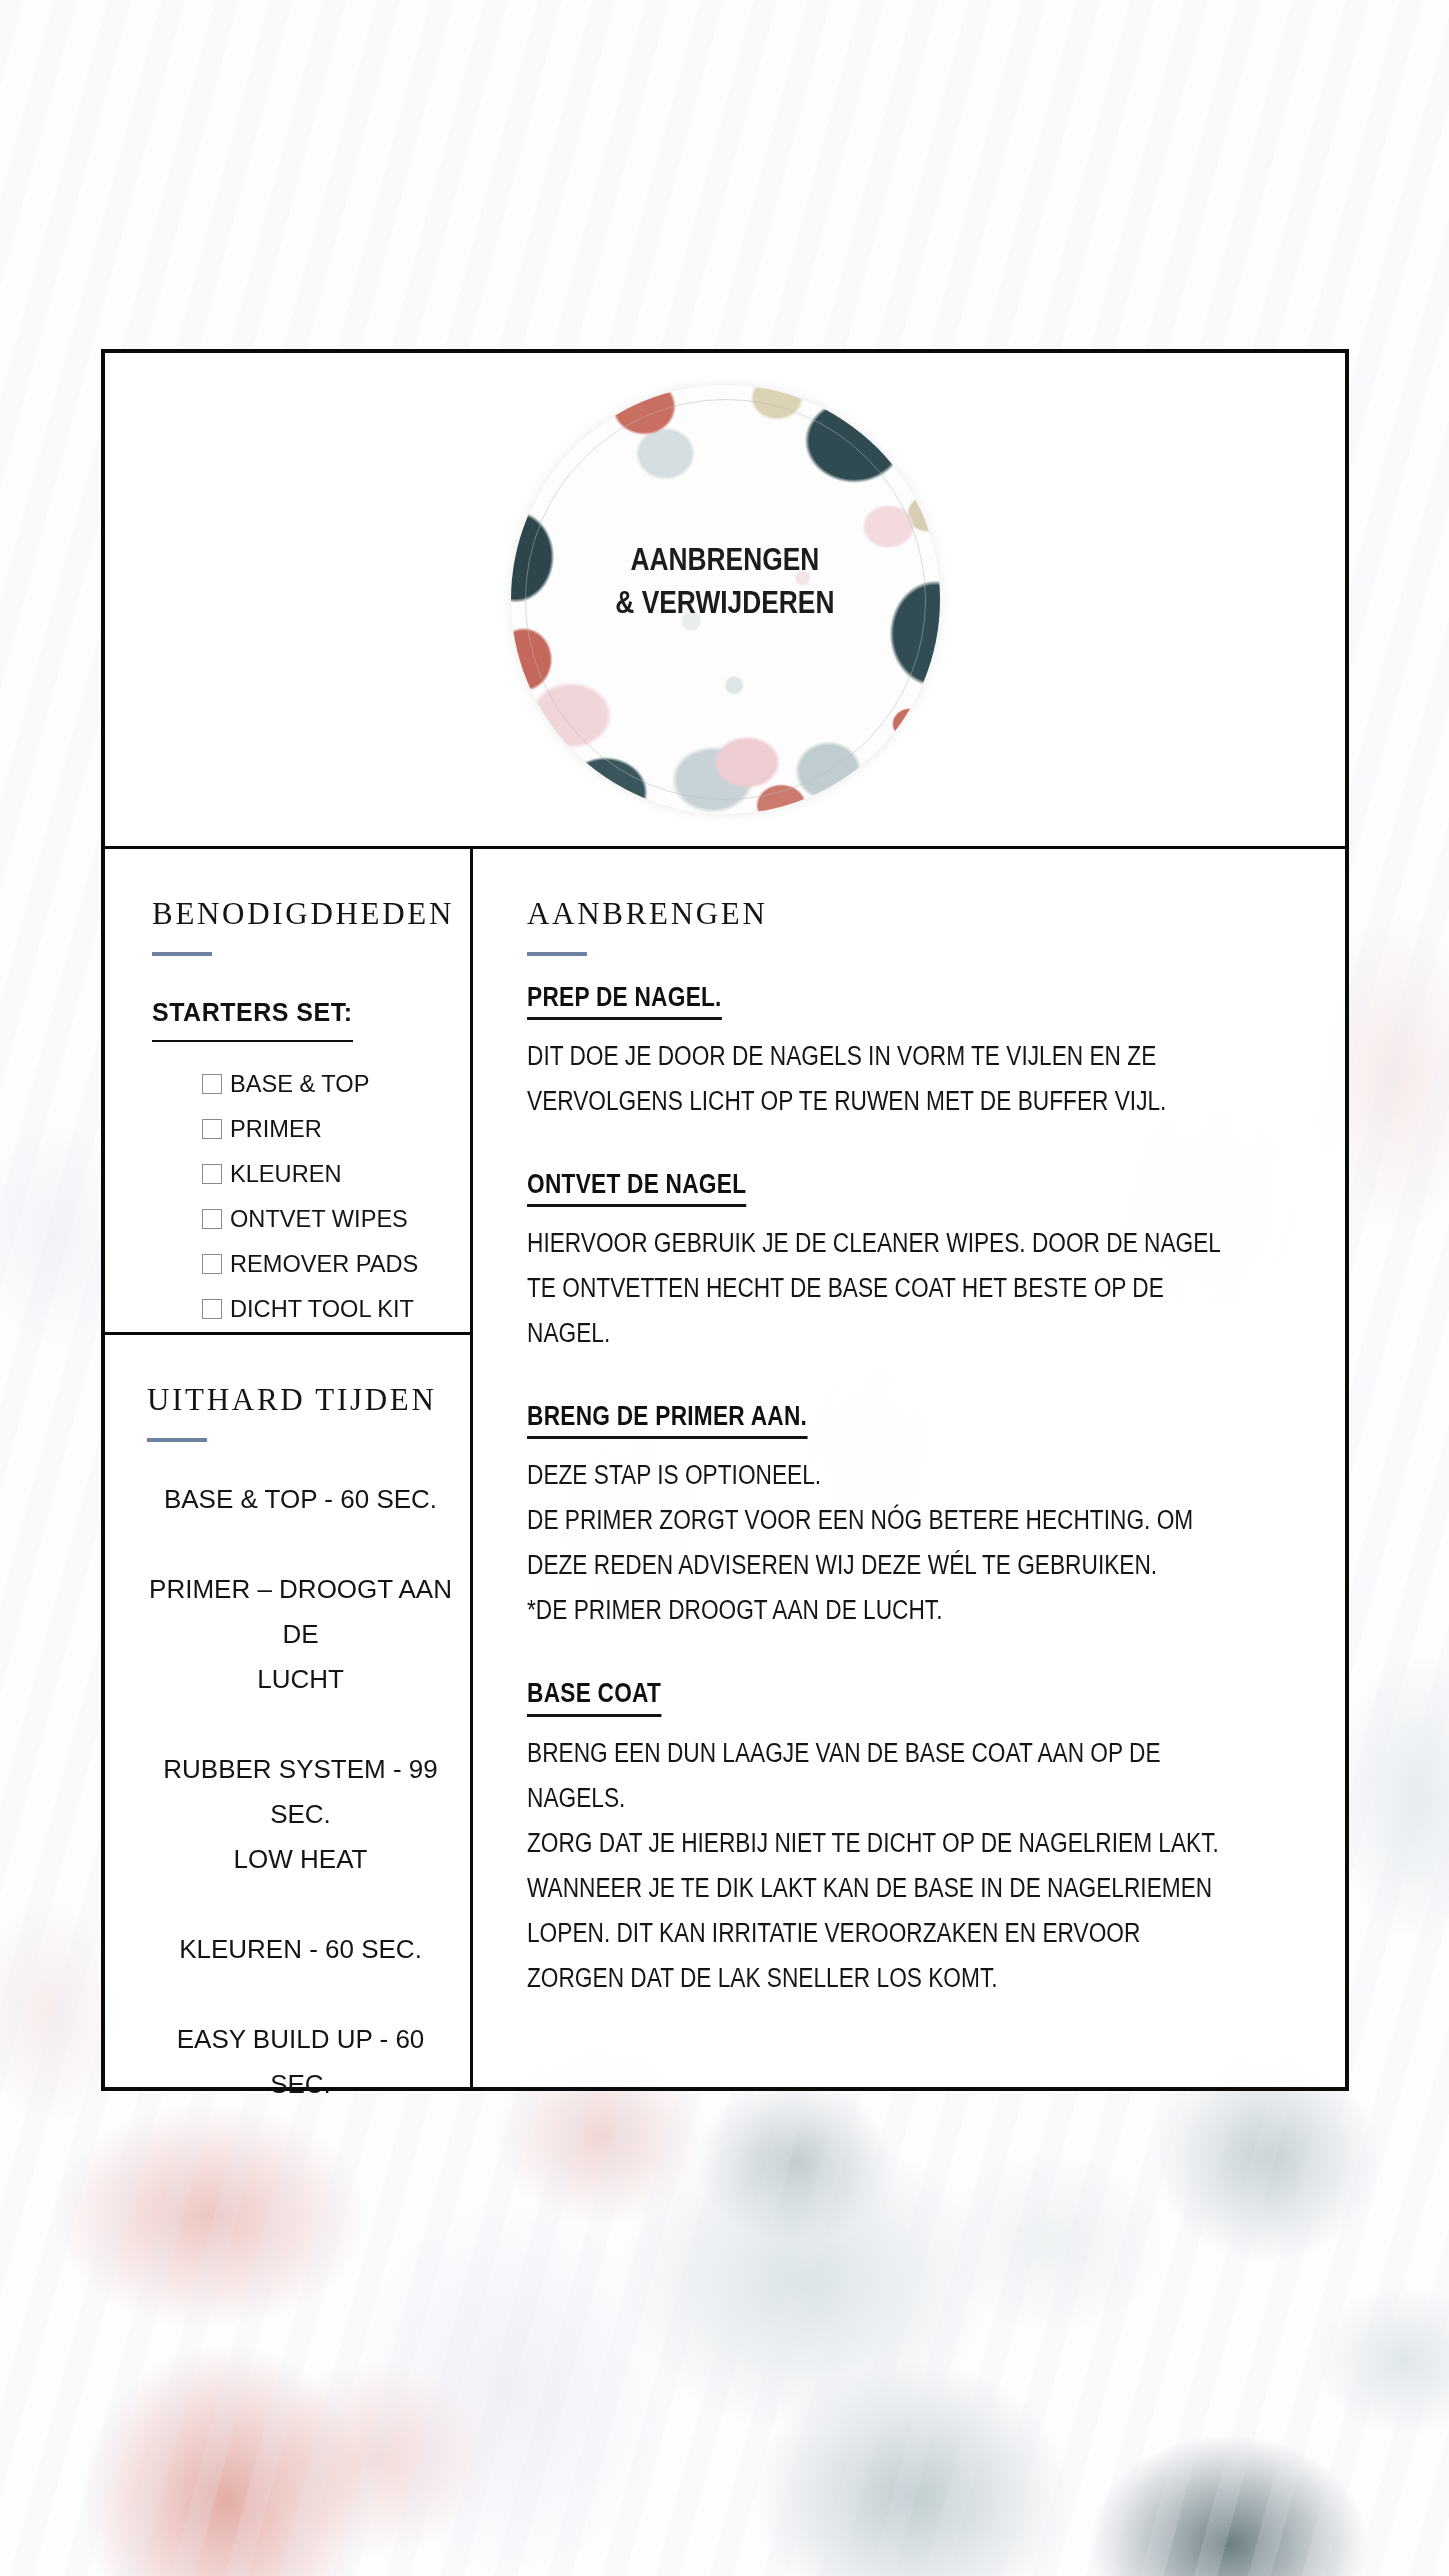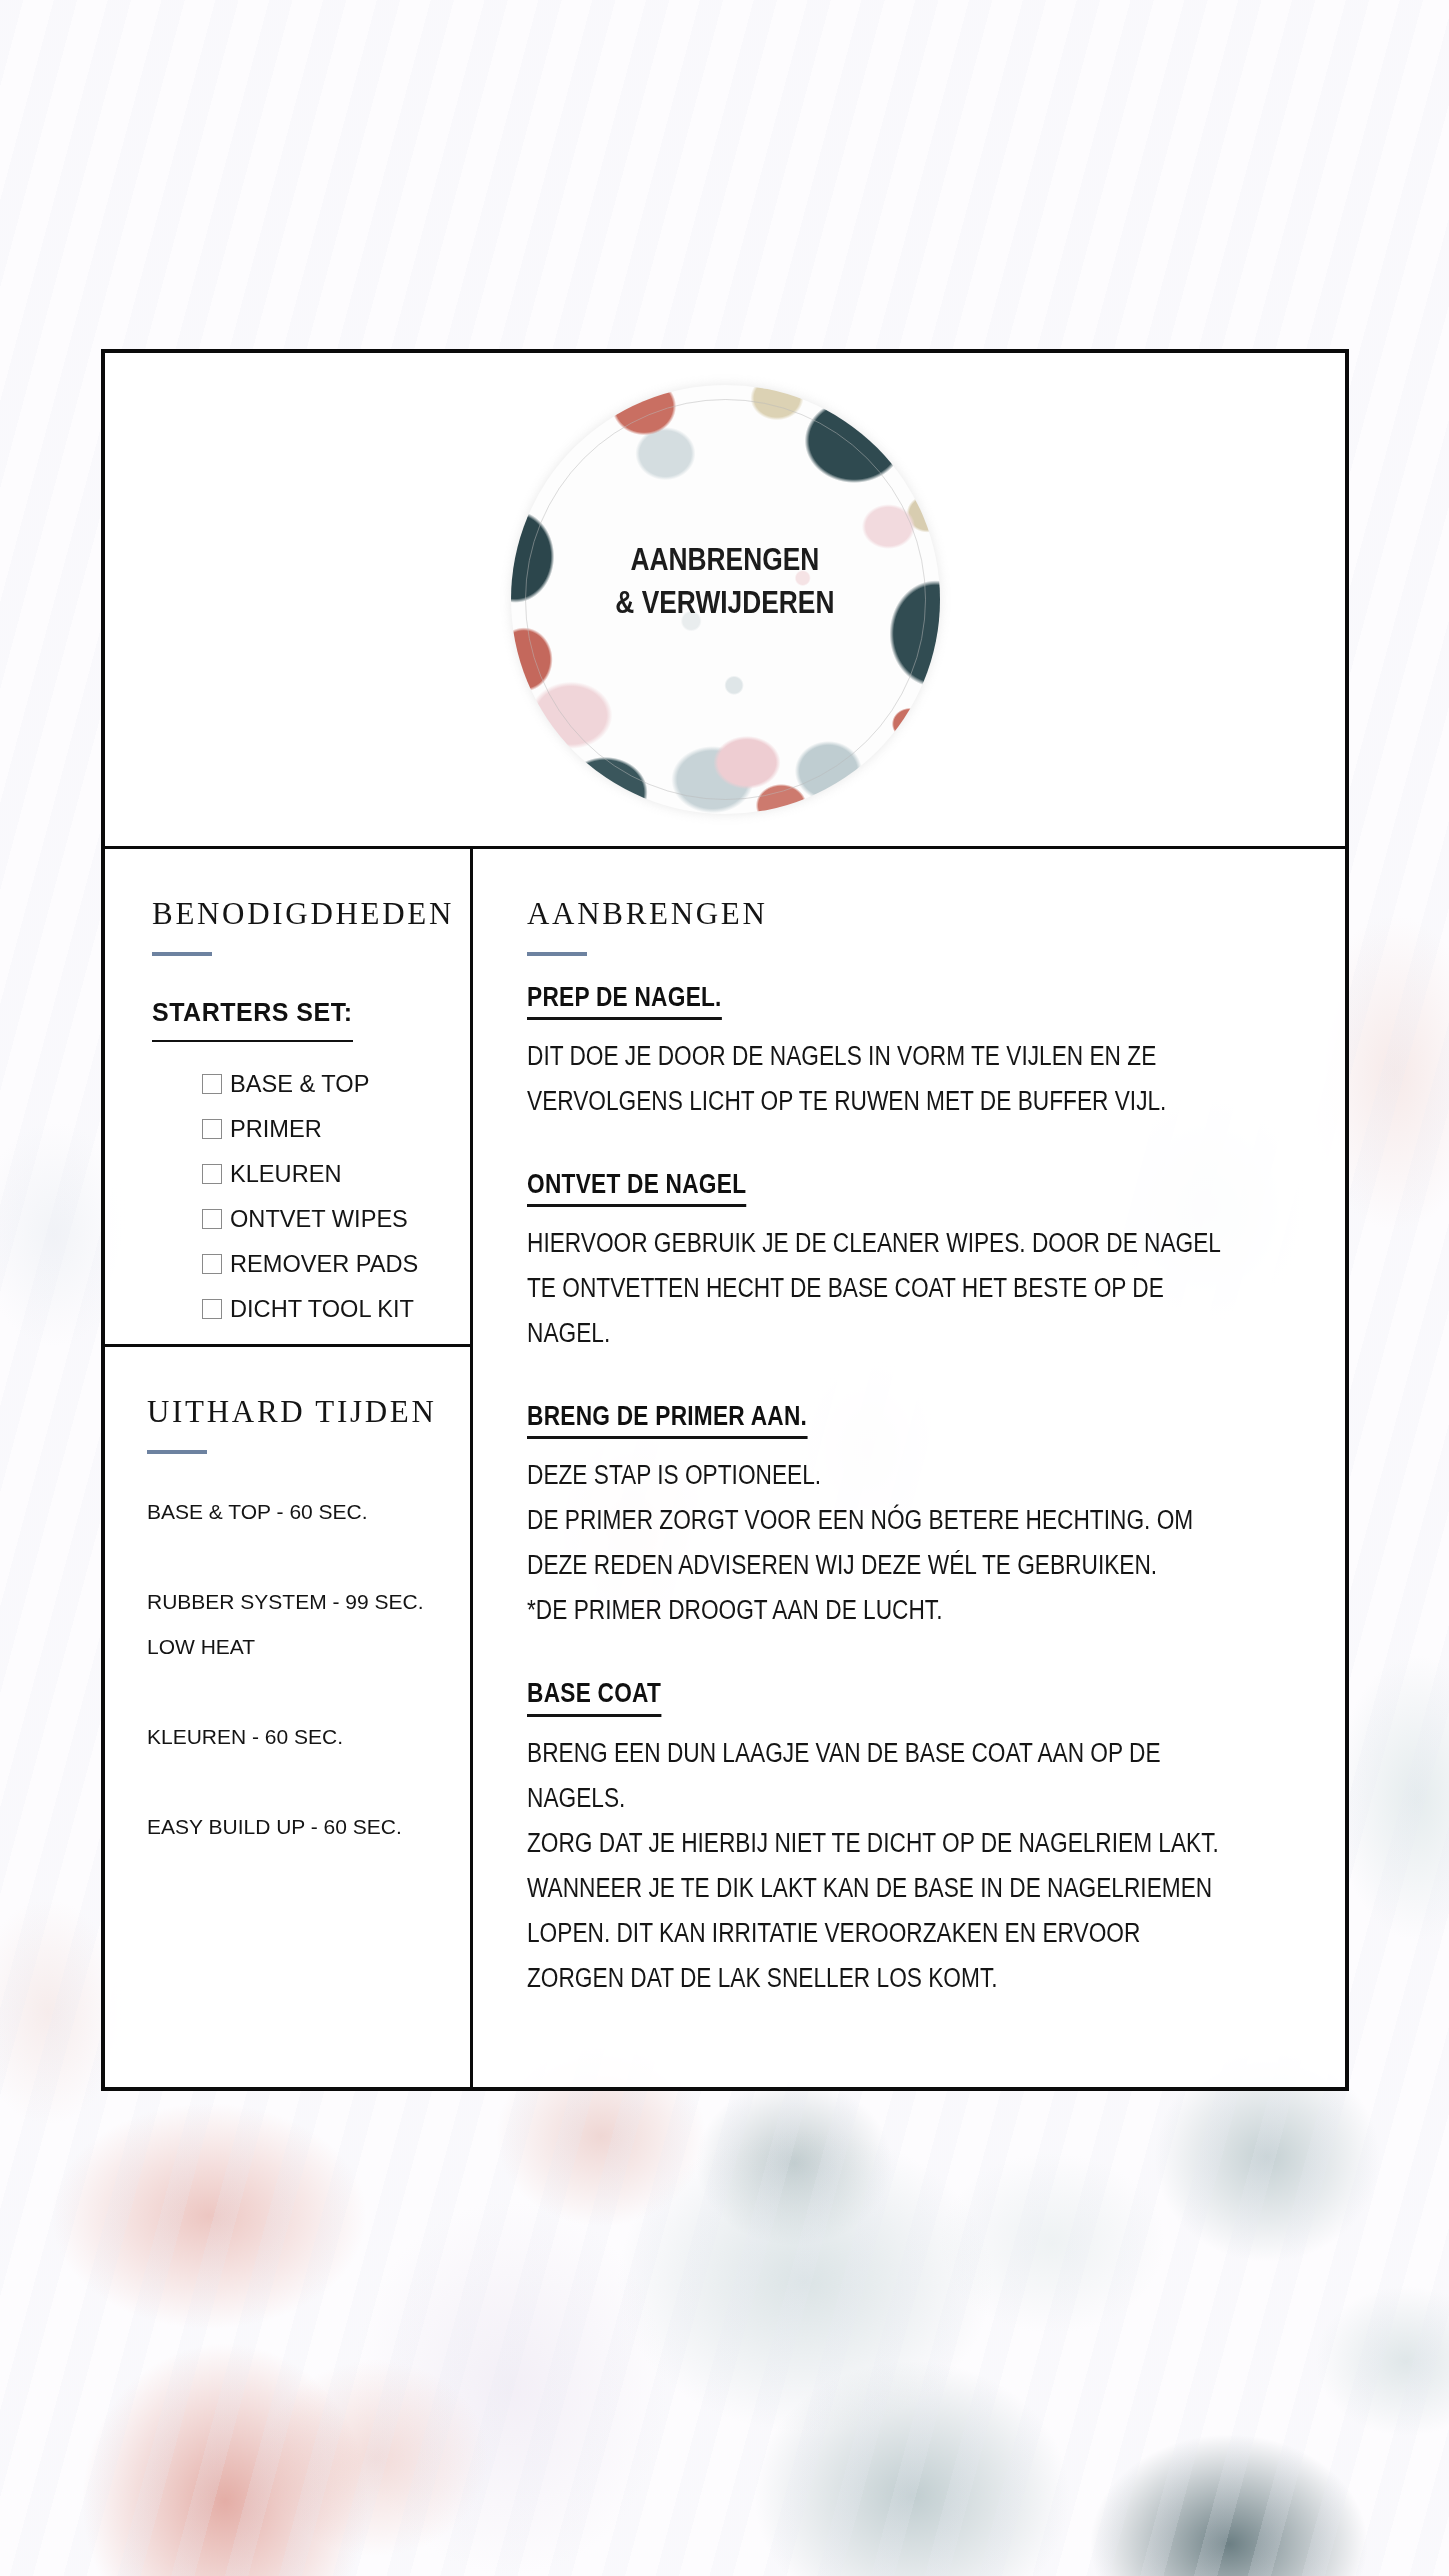--- a/index.html
+++ b/index.html
@@ -113,22 +113,23 @@
     letter-spacing:0.5px;border-bottom:2.7px solid #111;padding-bottom:13px;color:#111;text-align:center;
   }
   .checklist{list-style:none;margin:20.4px 0 0;padding:0;}
   .checklist li{display:flex;align-items:center;height:45px;margin-left:50px;}
   .checkbox{
     width:18px;height:18px;border:1.6px solid #8a8a8a;background:transparent;
     flex:0 0 auto;
   }
   .cl-label{margin-left:8px;font-size:23.6px;color:#141414;white-space:nowrap;}
   .entry{
-    margin:0 0 45px;font-size:21px;line-height:45px;color:#141414;
+    margin:0 0 45px;font-size:26px;line-height:45px;color:#141414;
     white-space:pre-line;
+    text-align:center;
   }
   .entries{margin-top:35px;}
   
   .condensed{width:902px;transform:scaleX(0.84);transform-origin:0 0;}
   .r-section{margin-top:45px;}
   .r-section.first{margin-top:26px;}
   .r-title{
     display:inline-block;margin:0;font-size:27px;font-weight:700;color:#101010;
     border-bottom:3.2px solid #131313;padding-bottom:4.3px;letter-spacing:0.3px;
     white-space:nowrap;
@@ -187,20 +188,22 @@
               <span class="cl-label">DICHT TOOL KIT</span>
             </li>
           </ul>
         </section>
 
         <section class="sec-uithard">
           <h2 class="col-heading">UITHARD TIJDEN</h2>
           <div class="accent-underline" style="background:#6d82a0;"></div>
           <div class="entries">
             <p class="entry">BASE &amp; TOP - 60 SEC.</p>
+            <p class="entry">PRIMER – DROOGT AAN DE
+LUCHT</p>
             <p class="entry">RUBBER SYSTEM - 99 SEC.
 LOW HEAT</p>
             <p class="entry">KLEUREN - 60 SEC.</p>
             <p class="entry">EASY BUILD UP - 60 SEC.</p>
           </div>
         </section>
 
       </aside>
 
       <main class="right-col">

